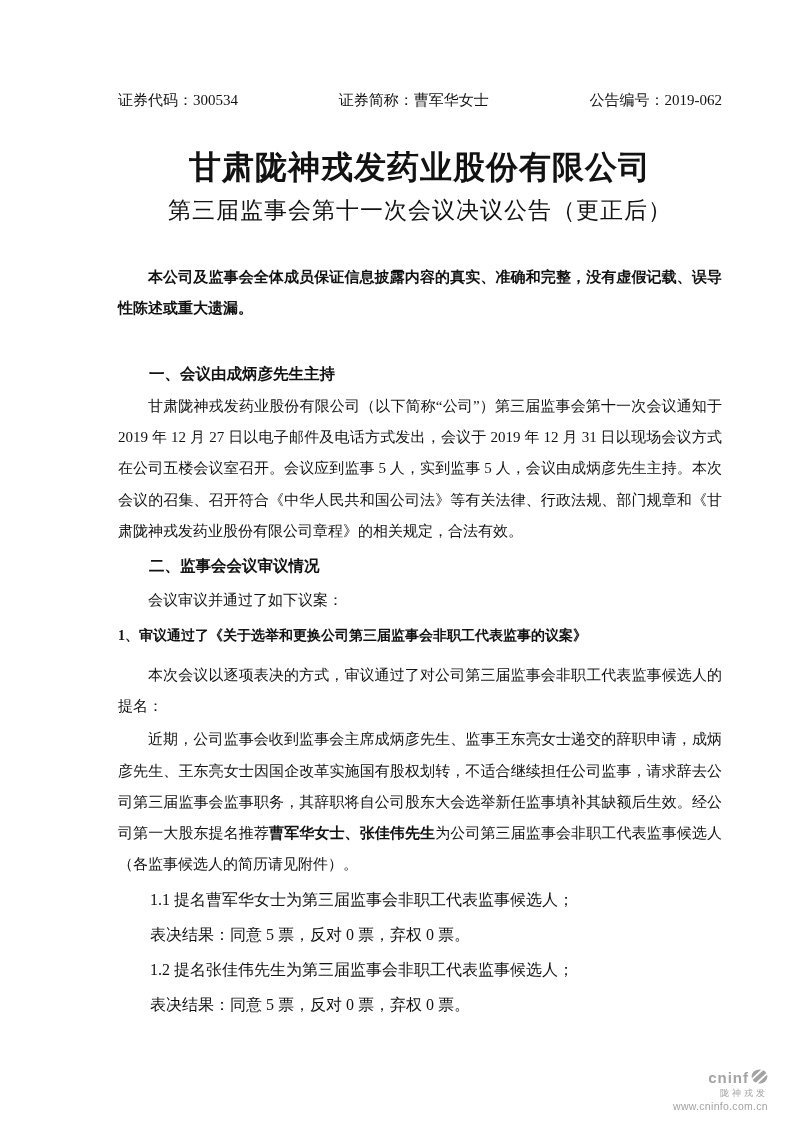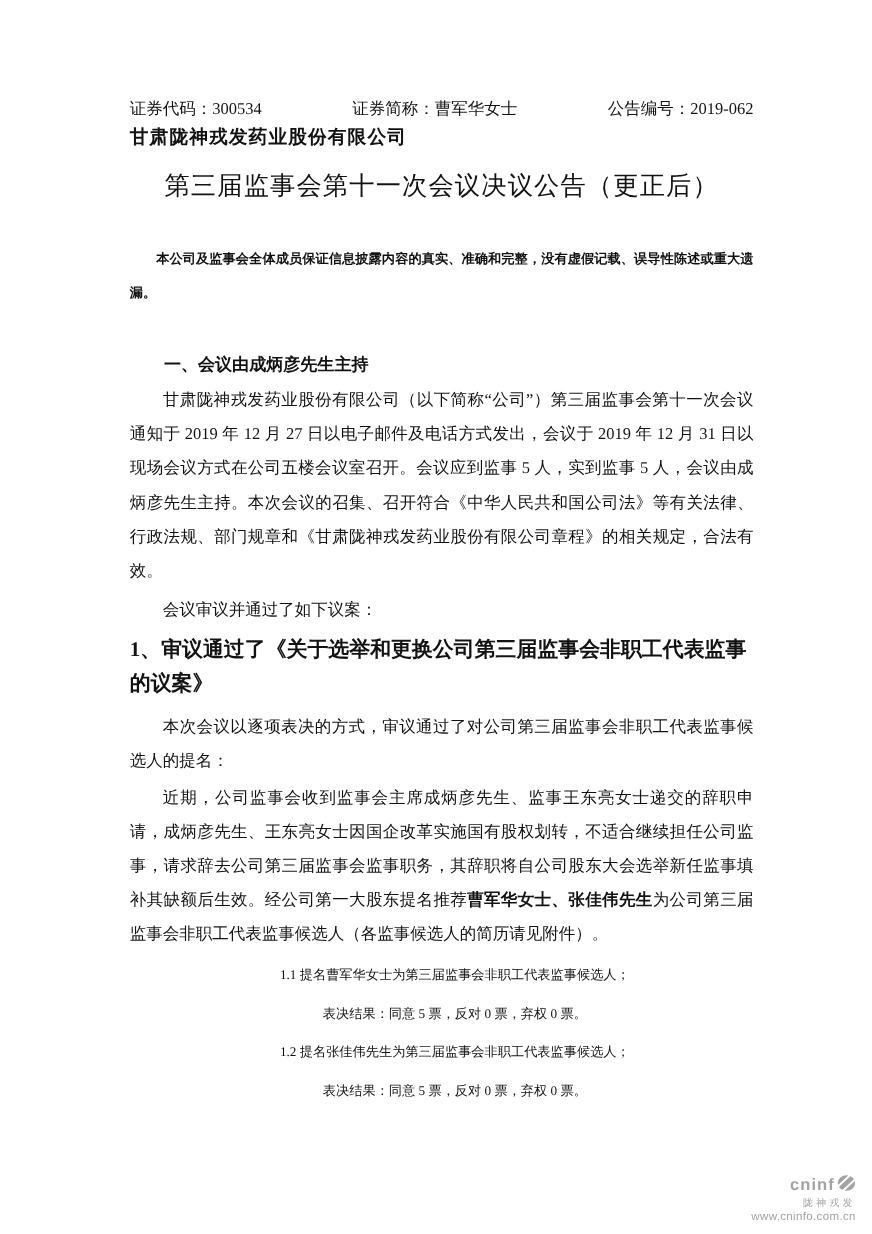--- a/index.html
+++ b/index.html
@@ -12,48 +12,50 @@
     height: 1122px;
     position: relative;
     overflow: hidden;
     font-family: "Liberation Serif", "DejaVu Serif", serif;
     color: #121212;
   }
   .page {
     position: absolute;
     inset: 0;
     box-sizing: border-box;
-    padding: 90px 108px 0 118px;
+    padding: 90px 71px 0 118px;
     background: #ffffff;
   }
   .doc-header {
     display: flex;
     justify-content: space-between;
     font-size: 15px;
     line-height: 20px;
     white-space: nowrap;
   }
   .title-company {
+    margin-top: 42px;
+    text-align: center;
     font-weight: bold;
-    font-size: 17px;
+    font-size: 32px;
     line-height: 30px;
     letter-spacing: 1px;
   }
   .title-subject {
     margin-top: 14px;
     text-align: center;
     font-weight: normal;
     font-size: 23px;
     line-height: 30px;
     letter-spacing: 1px;
   }
   .disclaimer {
     margin: 36px 0 0 0;
     font-weight: bold;
-    font-size: 12px;
+    font-size: 15px;
     line-height: 31px;
     text-indent: 2em;
     text-align: justify;
   }
   .sec-heading {
     margin: 34px 0 0 0;
     font-weight: bold;
     font-size: 15.5px;
     line-height: 31px;
     text-indent: 2em;
@@ -70,39 +72,38 @@
   }
   .line {
     margin: 4px 0 0 0;
     font-size: 15px;
     line-height: 31px;
     text-indent: 2em;
   }
   .item-heading {
     margin: 4px 0 0 0;
     font-weight: bold;
-    font-size: 19px;
+    font-size: 14px;
     line-height: 31px;
     text-indent: 0;
   }
   .para-extra {
     margin-top: 9px;
   }
   .nom-line {
     margin: 4px 0 0 0;
-    font-size: 12px;
+    font-size: 16px;
     line-height: 31px;
     text-indent: 2em;
-    text-align: center;
   }
   b.inline-bold { font-weight: bold; }
 
   .watermark {
     position: absolute;
-    right: 15px;
+    right: 25px;
     bottom: 11px;
     text-align: right;
     color: #a3a3a3;
     font-family: "Liberation Sans", "DejaVu Sans", sans-serif;
     line-height: 1;
     user-select: none;
   }
   .wm-row1 {
     display: flex;
     align-items: center;
@@ -137,20 +138,21 @@
   </div>
 
   <div class="title-company">甘肃陇神戎发药业股份有限公司</div>
   <div class="title-subject">第三届监事会第十一次会议决议公告（更正后）</div>
 
   <p class="disclaimer">本公司及监事会全体成员保证信息披露内容的真实、准确和完整，没有虚假记载、误导性陈述或重大遗漏。</p>
 
   <p class="sec-heading">一、会议由成炳彦先生主持</p>
   <p class="para">甘肃陇神戎发药业股份有限公司（以下简称“公司”）第三届监事会第十一次会议通知于 2019 年 12 月 27 日以电子邮件及电话方式发出，会议于 2019 年 12 月 31 日以现场会议方式在公司五楼会议室召开。会议应到监事 5 人，实到监事 5 人，会议由成炳彦先生主持。本次会议的召集、召开符合《中华人民共和国公司法》等有关法律、行政法规、部门规章和《甘肃陇神戎发药业股份有限公司章程》的相关规定，合法有效。</p>
 
+  <p class="sec-heading tight">二、监事会会议审议情况</p>
   <p class="line">会议审议并通过了如下议案：</p>
   <p class="item-heading">1、审议通过了《关于选举和更换公司第三届监事会非职工代表监事的议案》</p>
 
   <p class="para para-extra">本次会议以逐项表决的方式，审议通过了对公司第三届监事会非职工代表监事候选人的提名：</p>
 
   <p class="para"><span>近期，公司监事会收到监事会主席成炳彦先生、监事王东亮女士递交的辞职申请，成炳彦先生、王东亮女士因国企改革实施国有股权划转，不适合继续担任公司监事，请求辞去公司第三届监事会监事职务，其辞职将自公司股东大会选举新任监事填补其缺额后生效。经公司第一大股东提名推荐</span><b class="inline-bold">曹军华女士、张佳伟先生</b><span>为公司第三届监事会非职工代表监事候选人（各监事候选人的简历请见附件）。</span></p>
 
   <p class="nom-line">1.1 提名曹军华女士为第三届监事会非职工代表监事候选人；</p>
   <p class="nom-line">表决结果：同意 5 票，反对 0 票，弃权 0 票。</p>
   <p class="nom-line">1.2 提名张佳伟先生为第三届监事会非职工代表监事候选人；</p>

